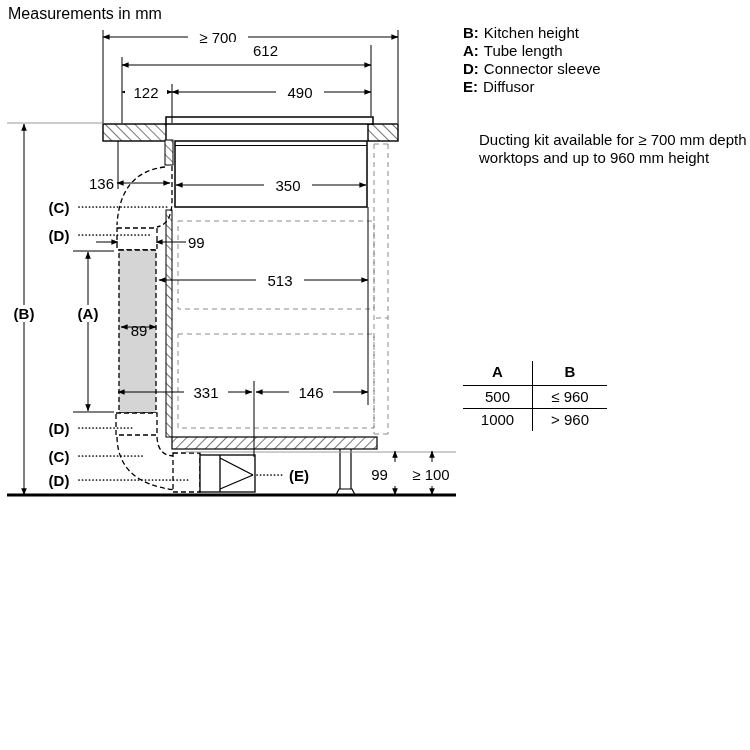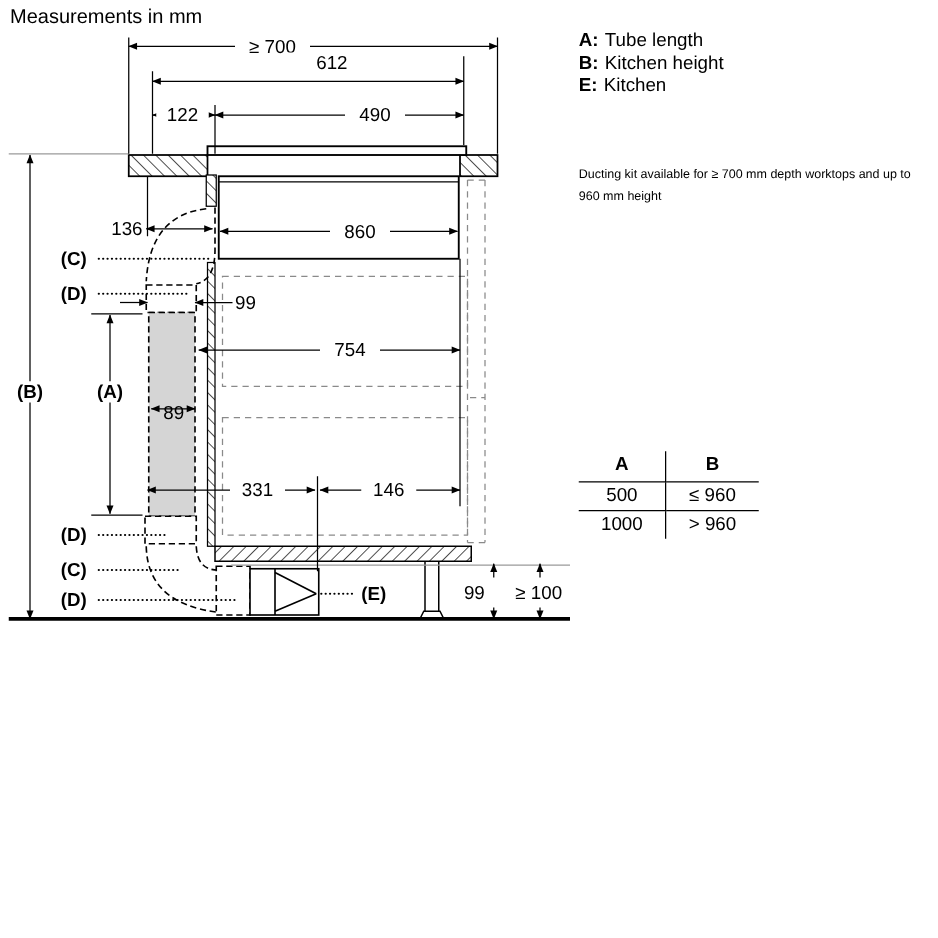--- a/index.html
+++ b/index.html
@@ -7,21 +7,21 @@
         font-family:"Liberation Sans",sans-serif;color:#000;}
   .abs{position:absolute;}
   .title{left:8px;top:5px;font-size:16px;}
   svg{position:absolute;left:0;top:0;}
   .dim-label{position:absolute;font-size:15px;line-height:17px;text-align:center;background:#fff;white-space:nowrap;}
   .nobg{background:transparent;}
   .callout{position:absolute;font-size:15px;line-height:17px;font-weight:bold;text-align:center;white-space:nowrap;}
   .wbg{background:#fff;}
   .legend{position:absolute;left:463px;top:24px;font-size:15px;line-height:18px;}
   .lg-key{font-weight:bold;margin-right:5px;}
-  .note{position:absolute;left:463px;width:272px;font-size:10px;line-height:18px;}
+  .note{position:absolute;left:479px;width:272px;font-size:15px;line-height:18px;}
   .tbl{position:absolute;left:463px;top:361px;display:grid;grid-template-columns:70px 74px;font-size:15px;}
   .tbl .c{text-align:center;padding:2px 0 3px 0;}
   .tbl .hd{font-weight:bold;padding-bottom:5px;border-bottom:1.4px solid #000;}
   .tbl .r1{border-bottom:1.4px solid #000;}
   .tbl .col1{border-right:1.4px solid #000;}
 </style>
 </head>
 <body>
 
 <div class="page">
@@ -140,42 +140,43 @@
       <line x1="432" y1="462" x2="432" y2="451" marker-end="url(#mA)"></line>
       <line x1="432" y1="486" x2="432" y2="495" marker-end="url(#mA)"></line>
     </g>
   </svg>
 
   <div class="dim-label" style="left:188px;top:29px;width:60px;">≥ 700</div>
   <div class="dim-label" style="left:230px;top:42px;width:48px;text-align:right;">612</div>
   <div class="dim-label" style="left:125px;top:84px;width:42px;">122</div>
   <div class="dim-label" style="left:276px;top:84px;width:48px;">490</div>
   <div class="dim-label" style="left:80px;top:175px;width:34px;text-align:right;">136</div>
-  <div class="dim-label" style="left:264px;top:177px;width:48px;">860</div>
+  <div class="dim-label" style="left:264px;top:177px;width:48px;">350</div>
   <div class="dim-label" style="left:188px;top:234px;width:28px;text-align:left;">99</div>
-  <div class="dim-label" style="left:256px;top:272px;width:48px;">754</div>
+  <div class="dim-label" style="left:256px;top:272px;width:48px;">513</div>
   <div class="dim-label nobg" style="left:124px;top:306px;width:30px;margin-top:16px;">89</div>
   <div class="dim-label" style="left:184px;top:384px;width:44px;">331</div>
   <div class="dim-label" style="left:289px;top:384px;width:44px;">146</div>
   <div class="dim-label" style="left:366px;top:466px;width:27px;">99</div>
   <div class="dim-label" style="left:405px;top:466px;width:52px;">≥ 100</div>
 
   <div class="callout wbg" style="left:4px;top:305px;width:40px;">(B)</div>
   <div class="callout wbg" style="left:68px;top:305px;width:40px;">(A)</div>
   <div class="callout" style="left:41px;top:199px;width:36px;">(C)</div>
   <div class="callout" style="left:41px;top:227px;width:36px;">(D)</div>
   <div class="callout" style="left:41px;top:420px;width:36px;">(D)</div>
   <div class="callout" style="left:41px;top:448px;width:36px;">(C)</div>
   <div class="callout" style="left:41px;top:472px;width:36px;">(D)</div>
   <div class="callout" style="left:282px;top:467px;width:34px;">(E)</div>
 
   <div class="legend">
+    <div><span class="lg-key">B:</span><span>Kitchen height</span></div>
     <div><span class="lg-key">A:</span><span>Tube length</span></div>
-    <div><span class="lg-key">B:</span><span>Kitchen height</span></div>
-    <div><span class="lg-key">E:</span><span>Kitchen</span></div>
+    <div><span class="lg-key">D:</span><span>Connector sleeve</span></div>
+    <div><span class="lg-key">E:</span><span>Diffusor</span></div>
   </div>
 
   <div class="note" style="top:131px;">Ducting kit available for ≥ 700 mm depth worktops and up to 960 mm height</div>
 
   <div class="tbl">
     <div class="c hd col1">A</div>
     <div class="c hd">B</div>
     <div class="c r1 col1">500</div>
     <div class="c r1">≤ 960</div>
     <div class="c col1">1000</div>

